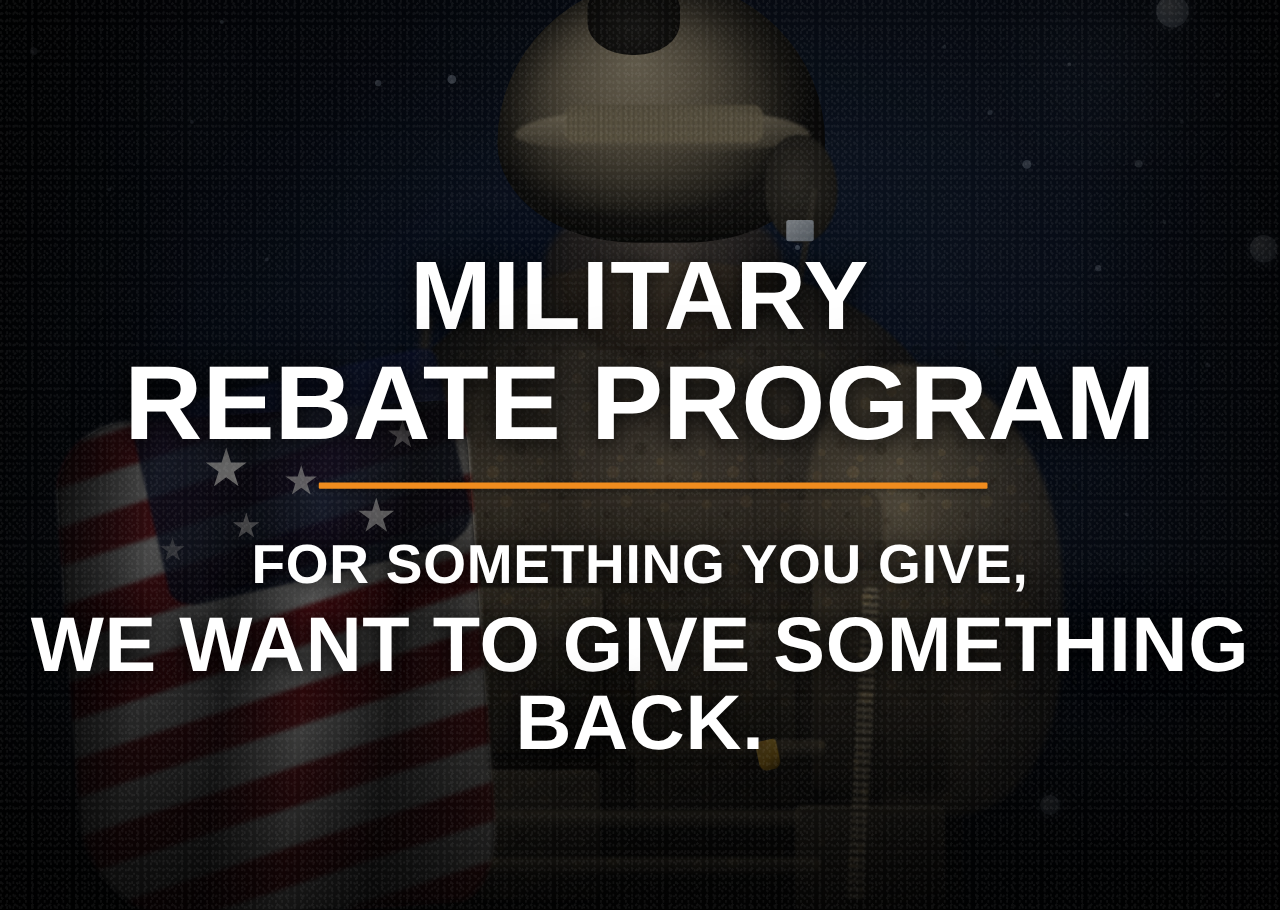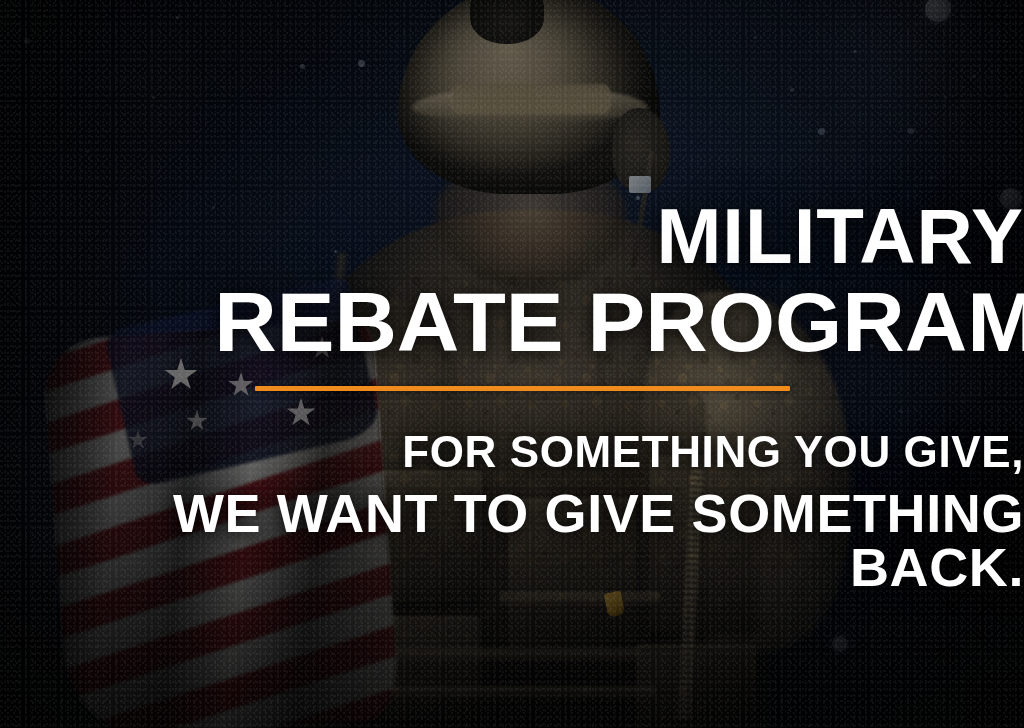--- a/index.html
+++ b/index.html
@@ -315,21 +315,21 @@
   }
 
   
   .content {
     position: absolute;
     inset: 0;
     display: flex;
     flex-direction: column;
     align-items: center;
     z-index: 20;
-    text-align: right;
+    text-align: center;
   }
 
   .headline {
     margin: 0;
     color: #ffffff;
     font-weight: 700;
     letter-spacing: .5px;
     line-height: .98;
     text-shadow: 0 2px 16px rgba(0,0,0,.75), 0 0 42px rgba(0,0,0,.55);
     font-stretch: condensed;
@@ -365,21 +365,21 @@
     left: 0; right: 0;
     margin: 0;
     color: #ffffff;
     font-weight: 700;
     font-size: 44px;
     letter-spacing: .6px;
     line-height: 1.0;
     text-shadow: 0 2px 14px rgba(0,0,0,.75), 0 0 34px rgba(0,0,0,.5);
   }
   .subhead-line1 { top: 430px; }
-  .subhead-line2 { top: 486px; font-size: 54px; }
+  .subhead-line2 { top: 486px; font-size: 62px; }
 </style>
 </head>
 <body>
 
 <div class="banner">
 
   <div class="layer sky"></div>
   <div class="layer sky-blobs"></div>
   <div class="layer sky-arc"></div>
 

